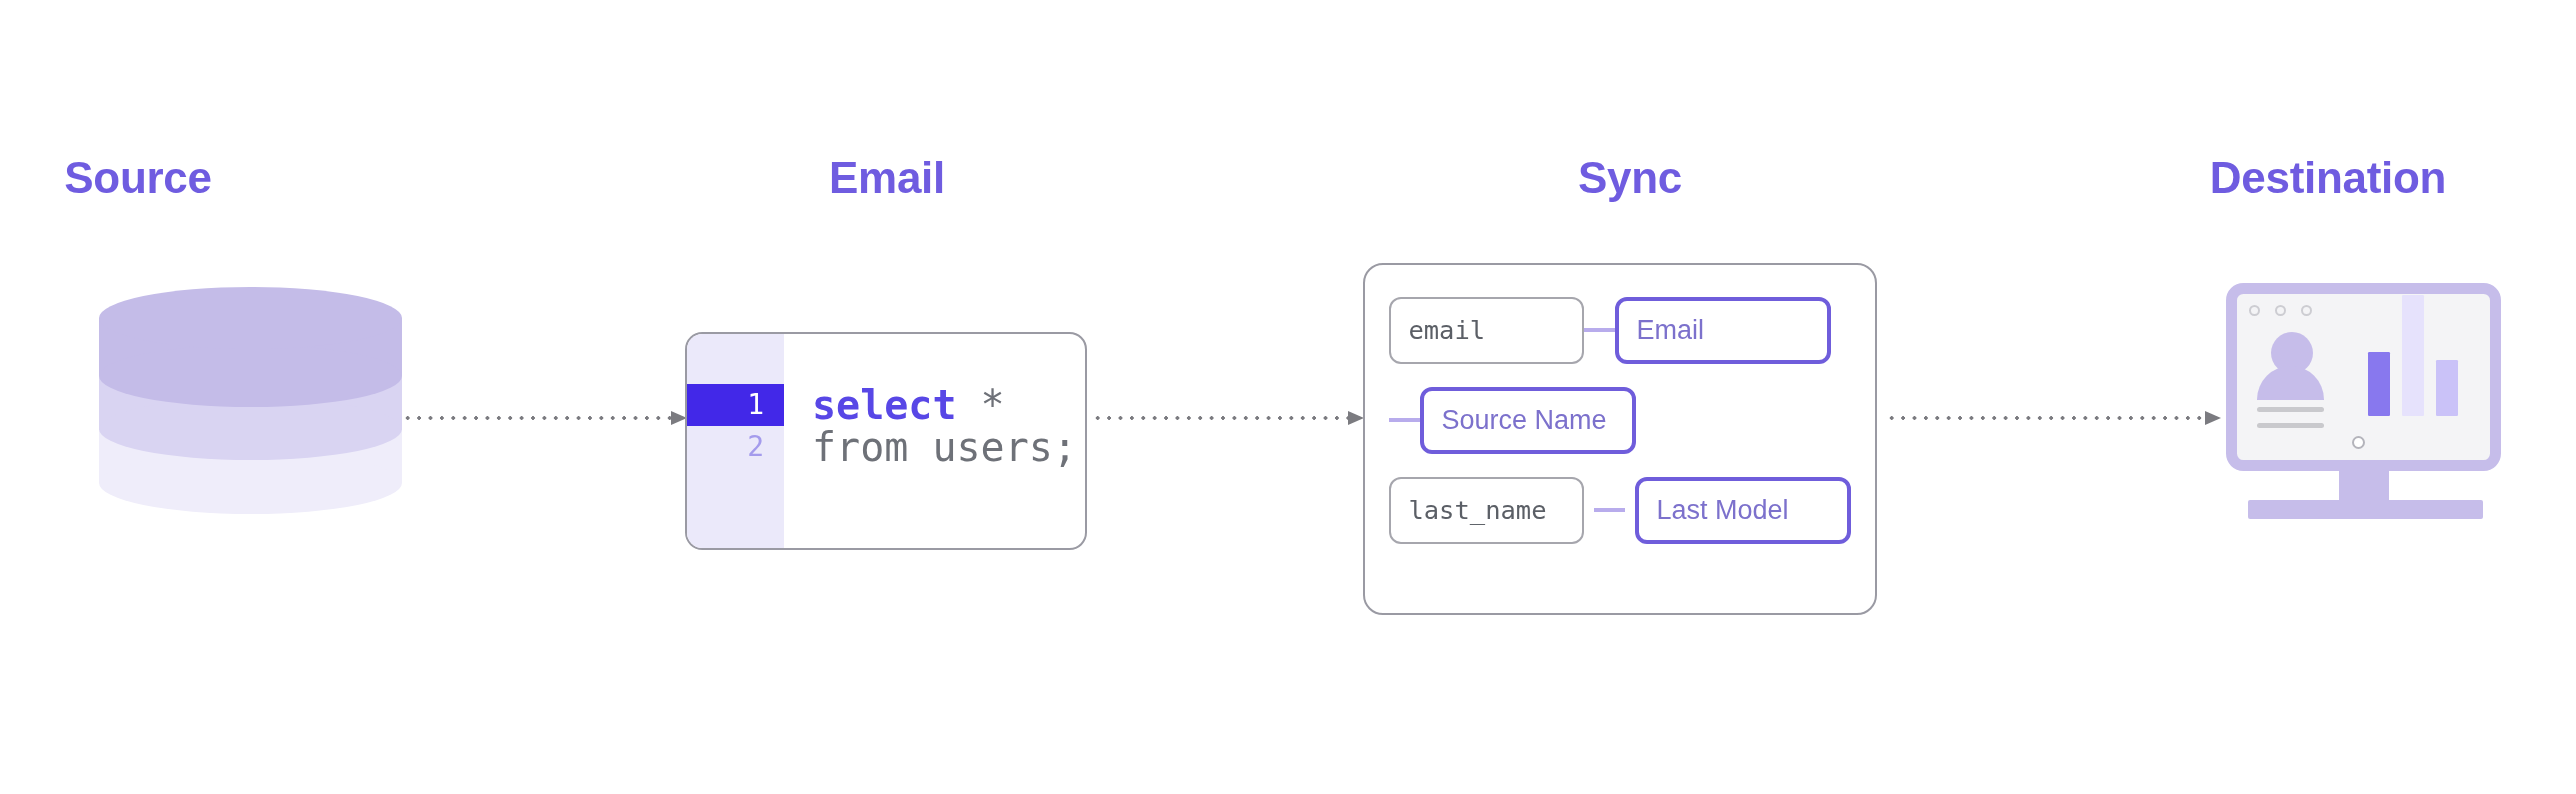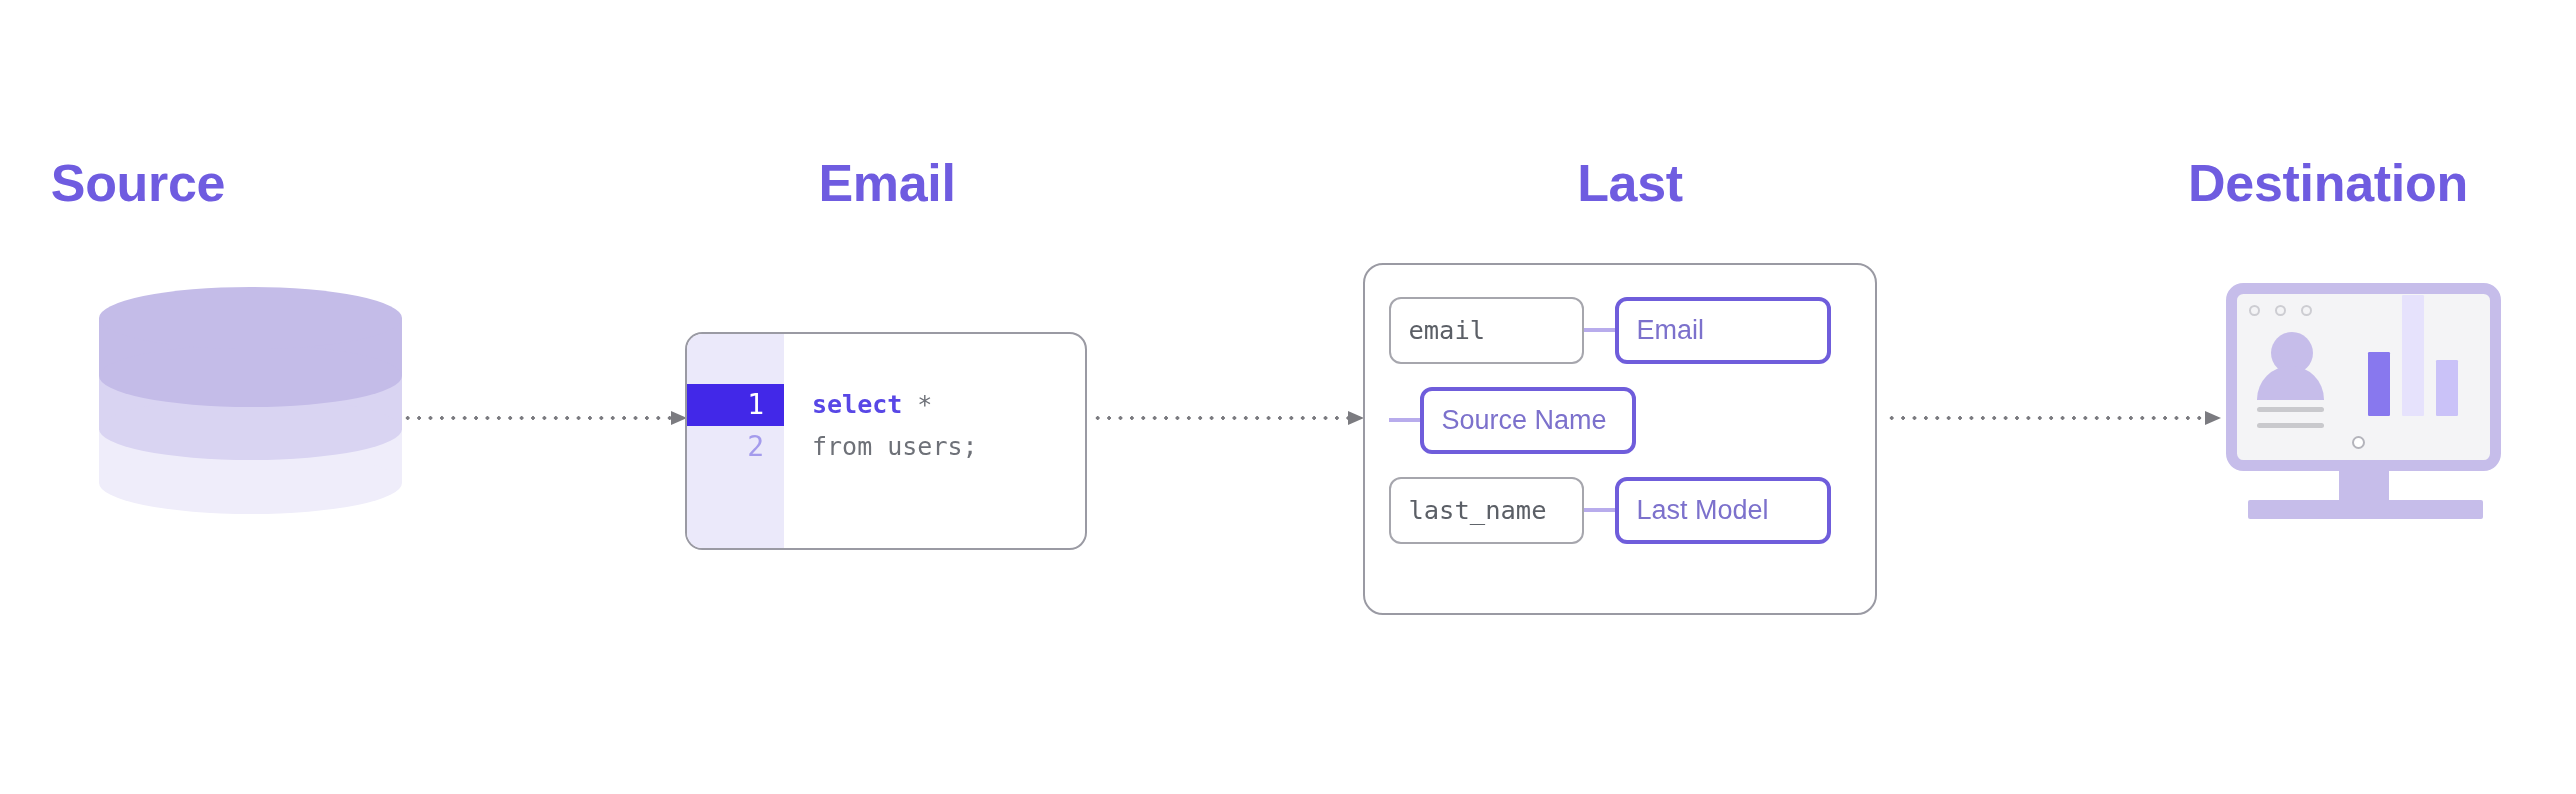--- a/index.html
+++ b/index.html
@@ -7,21 +7,21 @@
     width:2576px; height:794px;
     background:#ffffff;
     font-family:"Liberation Sans", sans-serif;
     overflow:hidden;
   }
   #stage { position:relative; width:2576px; height:794px; }
 
   
   .stage-heading{
     position:absolute;
-    font-size:52px;
+    font-size:44px;
     font-weight:bold;
     color:#6f5ce0;
     letter-spacing:-0.3px;
     white-space:nowrap;
     text-align:center;
     transform:translateX(-50%);
   }
 
   
   #source-db{ position:absolute; left:99px; top:287px; width:303px; height:297px; }
@@ -57,21 +57,21 @@
   }
   .gutter-line.active{
     background:#4228e8;
     color:#ffffff;
   }
   #code-body{
     flex:1 1 auto;
     padding-top:50px;
     padding-left:28px;
     font-family:"DejaVu Sans Mono", monospace;
-    font-size:25px;
+    font-size:40px;
   }
   .code-line{ height:42px; line-height:42px; white-space:pre; }
   .tok-kw{ color:#5847e6; font-weight:bold; }
   .tok-plain{ color:#6e7178; }
 
   
   #sync-card{
     position:absolute;
     left:1363px; top:263px;
     width:514px; height:352px;
@@ -79,21 +79,21 @@
     border:2px solid #9a9aa3;
     border-radius:20px;
     padding:28px 24px;
   }
   .map-row{
     display:flex;
     align-items:center;
     height:74px;
     margin-bottom:16px;
   }
-  .map-row:last-child{ margin-bottom:0; }
+  .map-row:last-child{ margin-bottom:0;justify-content:space-between; }
   .field-src{
     width:195px; height:67px;
     background:#ffffff;
     border:2px solid #a6a6ad;
     border-radius:12px;
     display:flex; align-items:center;
     padding-left:17.4px;
     font-family:"DejaVu Sans Mono", monospace;
     font-size:25.5px;
     color:#5b5f66;
@@ -187,21 +187,21 @@
     border-left:16px solid #7b7b80;
   }
 </style>
 </head>
 <body>
 
 <div id="stage">
 
   <div class="stage-heading" style="left:138px;  top:153px;">Source</div>
   <div class="stage-heading" style="left:887px; top:153px;">Email</div>
-  <div class="stage-heading" style="left:1630px; top:153px;">Last</div>
+  <div class="stage-heading" style="left:1630px; top:153px;">Sync</div>
   <div class="stage-heading" style="left:2328px; top:153px;">Destination</div>
 
   <div id="source-db">
 
     <div class="db-body" style="left:0; top:134px; width:303px; height:62px; background:#efedfa;"></div>
     <div class="db-disc" style="top:165px; width:303px; height:62px; background:#efedfa;"></div>
 
     <div class="db-body" style="left:0; top:81px; width:303px; height:62px; background:#d9d4f2;"></div>
     <div class="db-disc" style="top:111px; width:303px; height:62px; background:#d9d4f2;"></div>
 

